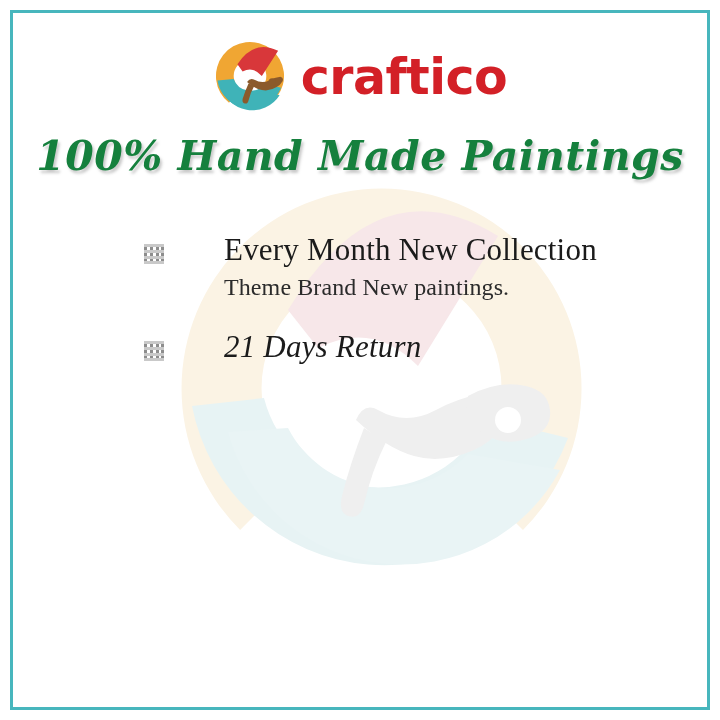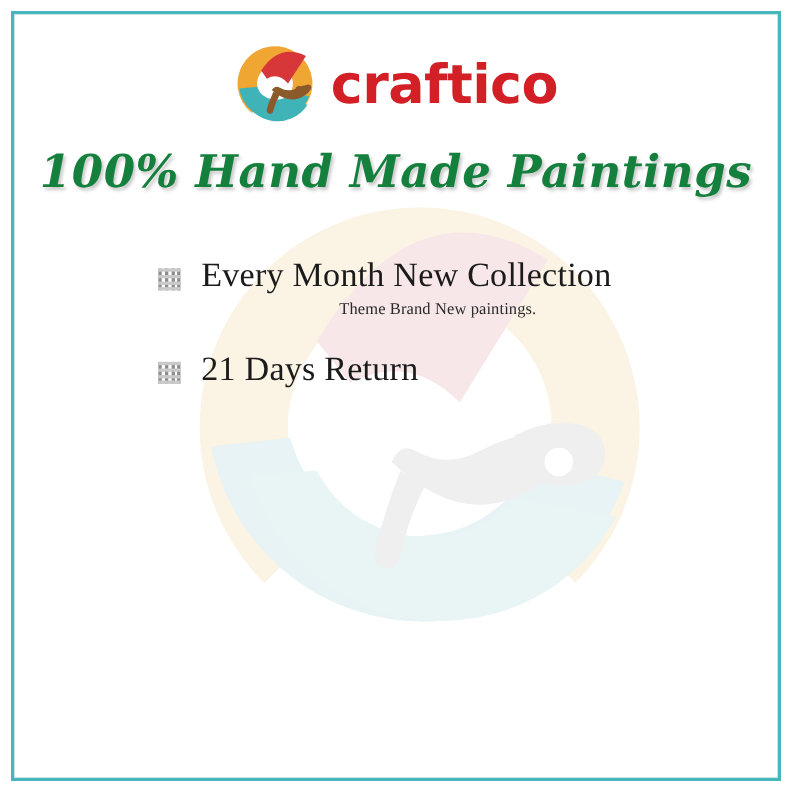--- a/index.html
+++ b/index.html
@@ -100,50 +100,49 @@
     left: 143px;
     top: 232px;
     width: 470px;
     z-index: 2;
   }
   .feature {
     display: flex;
     align-items: flex-start;
     margin-bottom: 26px;
   }
-  .feature:last-child { margin-bottom: 0; }
+  .feature:last-child { margin-bottom: 0; font-style: italic; }
 
   .bullet {
     flex: 0 0 auto;
     width: 22px;
     height: 22px;
     margin-top: 11px;
     margin-right: 18px;
   }
   .bullet svg { display: block; width: 100%; height: 100%; }
 
-  .feature-text { flex: 1 1 auto; }
+  .feature-text { flex: 1 1 auto; margin-left: 41px; }
 
   .feature-title {
     font-family: "Liberation Serif", serif;
     font-size: 31px;
     font-weight: 400;
     color: #1b1b1b;
     line-height: 1.18;
     letter-spacing: 0.2px;
   }
   .feature-sub {
     font-family: "Liberation Serif", serif;
-    font-size: 15px;
+    font-size: 24px;
     font-weight: 400;
     color: #2b2b2b;
     line-height: 1.36;
     letter-spacing: 0.1px;
     margin-top: 2px;
-    text-align: center;
   }
 </style>
 </head>
 <body>
 
 <div class="banner">
 
   <div class="watermark">
     <svg viewBox="0 0 420 430" xmlns="http://www.w3.org/2000/svg">
 

